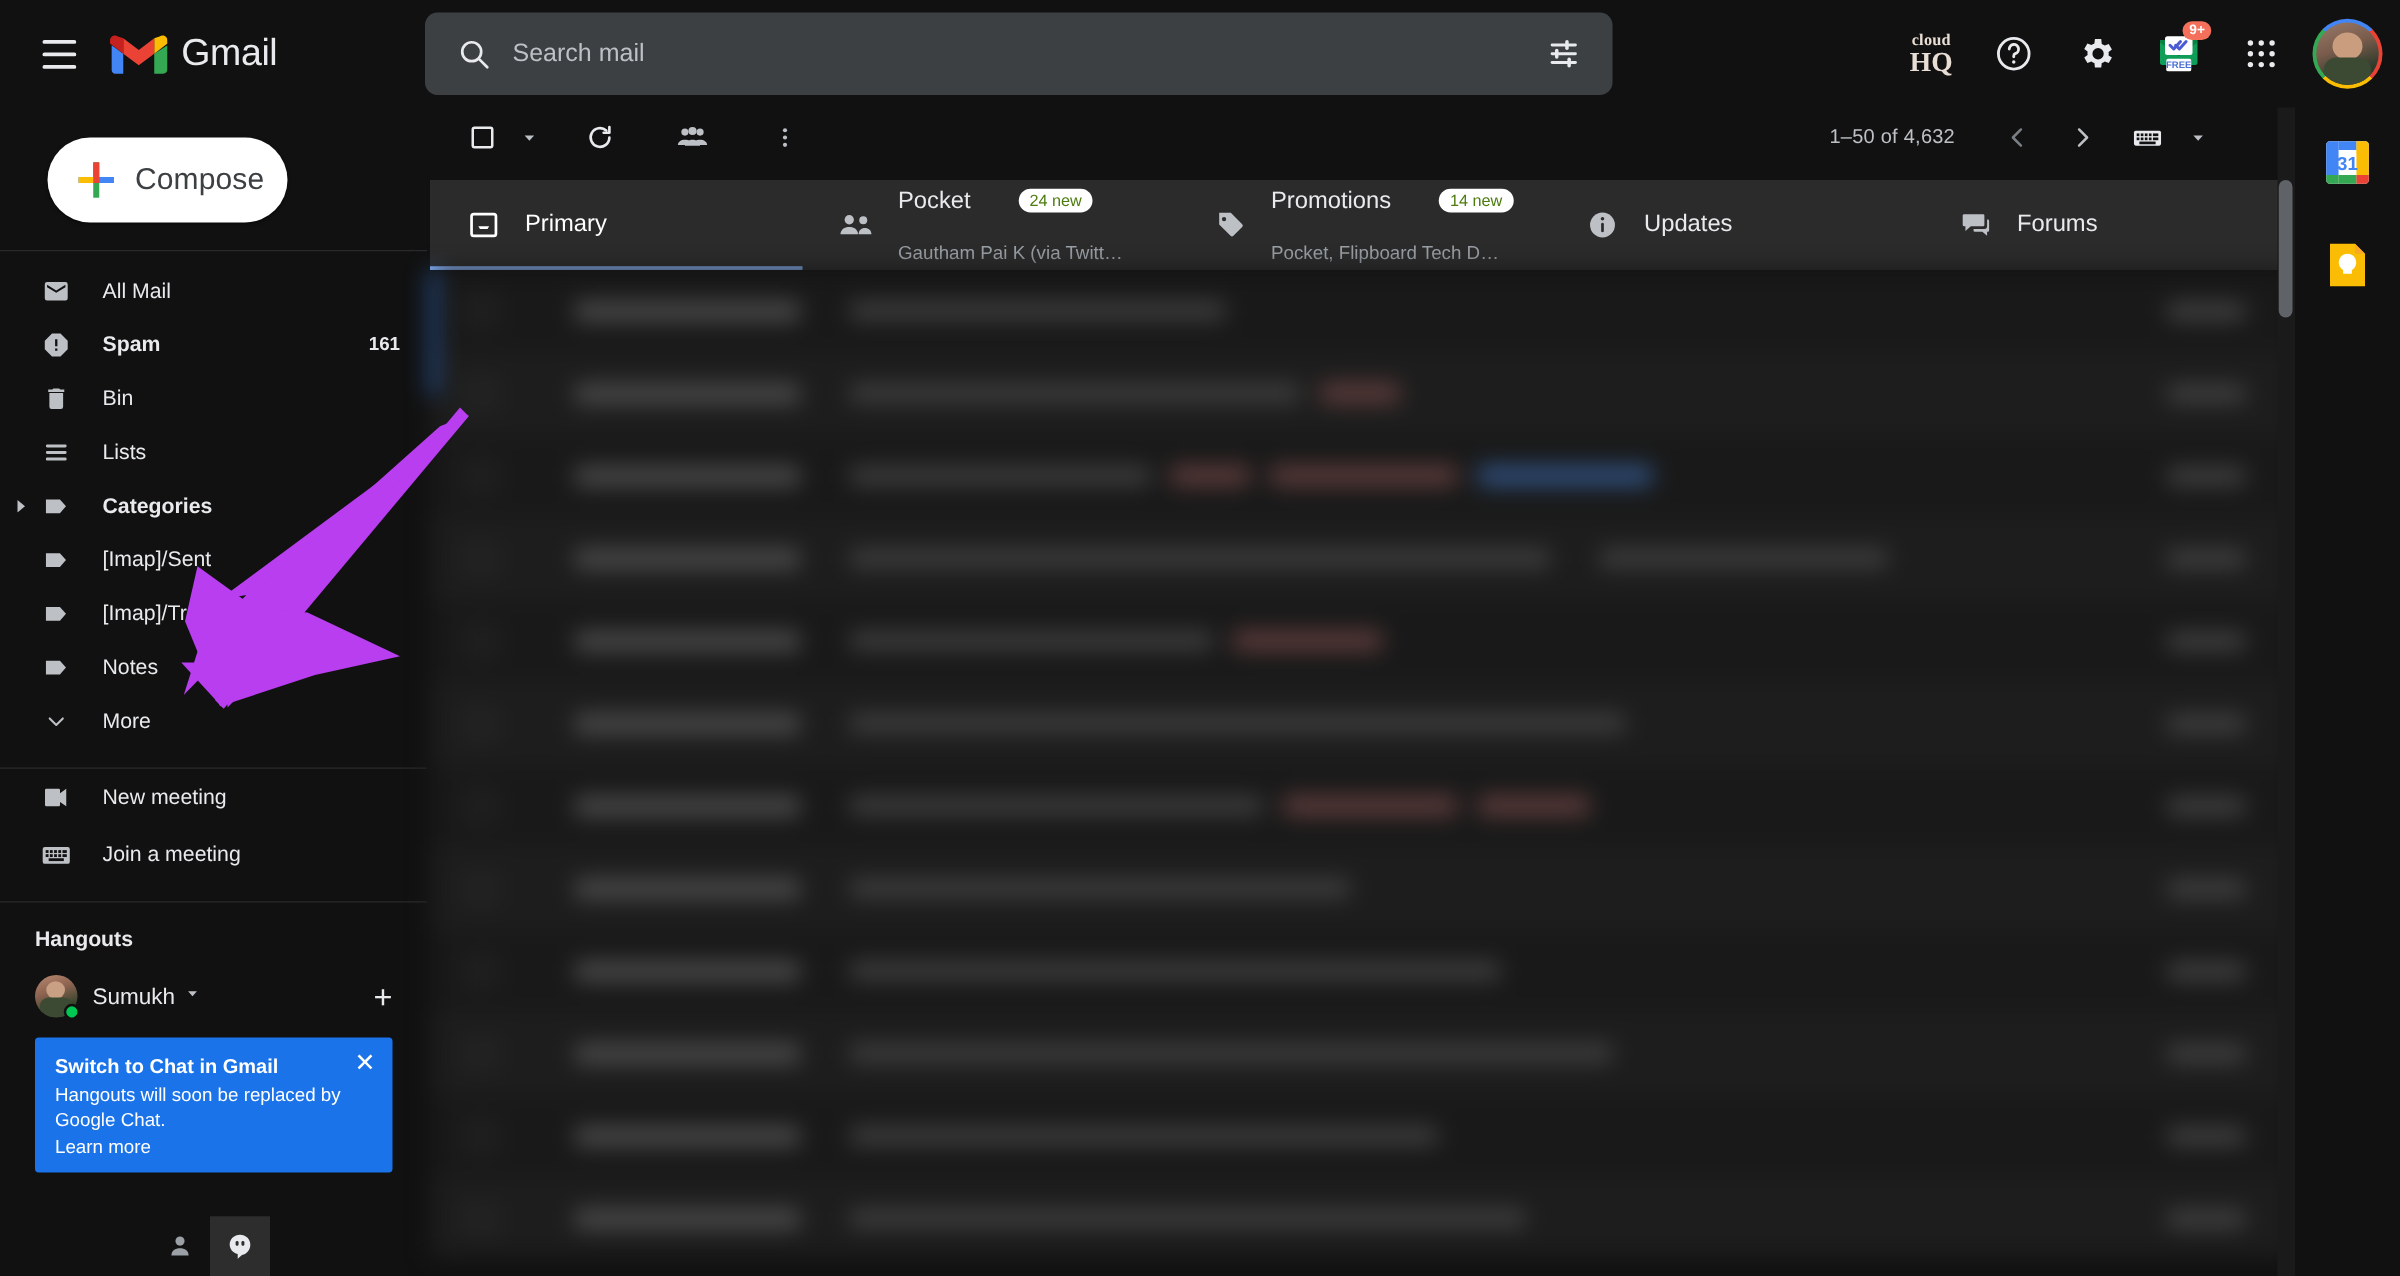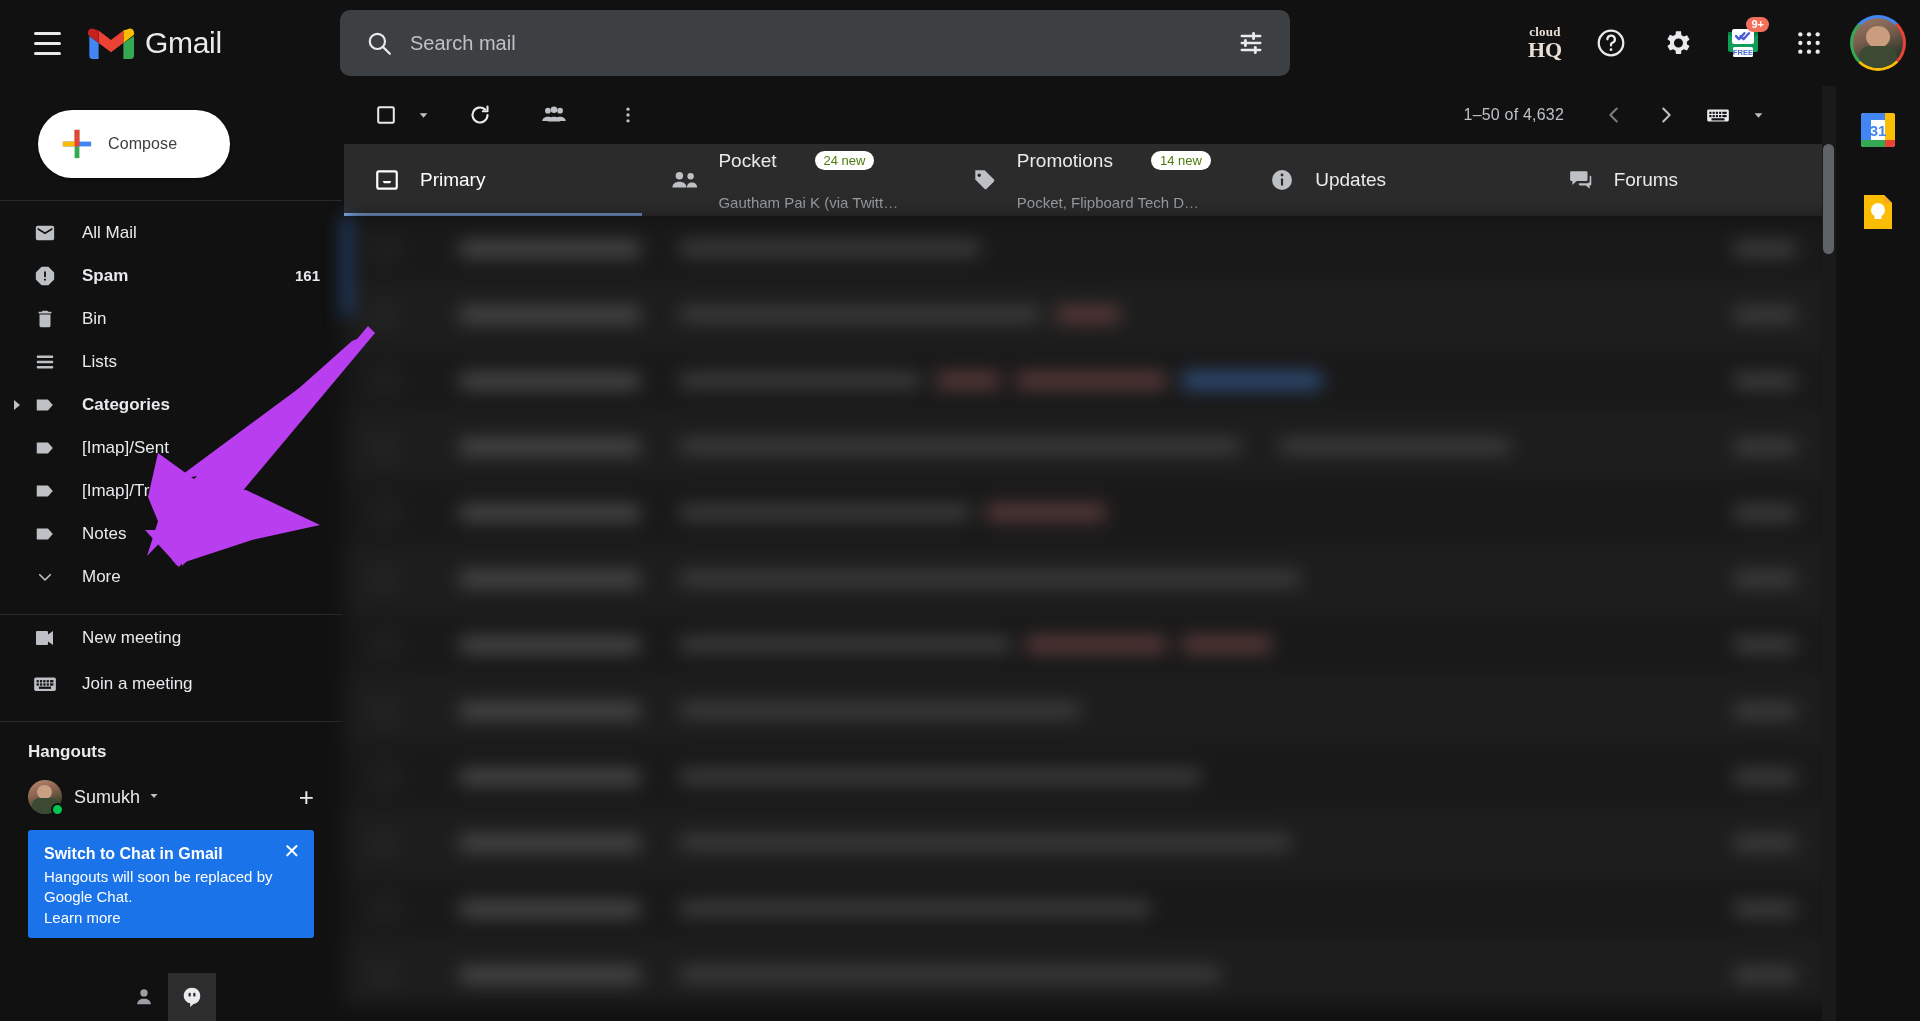--- a/index.html
+++ b/index.html
@@ -88,21 +88,21 @@
     position: absolute; left: 0; top: 86px; width: 342px; height: 935px;
     background: #111111; overflow: hidden;
   }
   .compose-btn {
     margin: 24px 0 0 38px; width: 192px; height: 68px;
     background: #ffffff; border-radius: 34px;
     display: flex; align-items: center; cursor: pointer;
     box-shadow: 0 1px 3px rgba(0,0,0,0.6);
   }
   .plus-icon { width: 34px; height: 34px; margin-left: 22px; flex: 0 0 auto; }
-  .compose-label { font-size: 16px; color: #3c4043; margin-left: 14px; letter-spacing:0.1px; }
+  .compose-label { font-size: 24px; color: #3c4043; margin-left: 14px; letter-spacing:0.1px; }
   .sb-divider { height:1px; background:#2a2a2a; margin-top: 22px; }
 
   .nav-list { padding-top: 10px; }
   .nav-item {
     height: 43px; display: flex; align-items: center;
     padding-right: 22px; cursor: pointer; position: relative;
     border-top-right-radius: 22px; border-bottom-right-radius: 22px;
   }
   .nav-caret { width: 22px; margin-left: 6px; display:flex; align-items:center; justify-content:center; flex:0 0 auto;}
   .nav-icon { width: 34px; display: flex; align-items: center; justify-content: center; flex: 0 0 auto; }
@@ -154,21 +154,21 @@
   .bb-btn { width: 48px; height:48px; display:flex; align-items:center; justify-content:center; cursor:pointer;}
   .bb-btn.active { background:#2d2d2d; }
   .bb-spacer { width: 120px; }
 
   
   .main {
     position: absolute; left: 342px; top: 86px;
     width: 1494px; height: 935px; background: #111111;
   }
   .mail-toolbar {
-    height: 58px; display: flex; align-items: center; padding-left: 20px;
+    height: 58px; display: flex; align-items: flex-start; padding-left: 20px;
   }
   .tb-btn { width: 48px; height:48px; border-radius:50%; display:flex; align-items:center; justify-content:center; cursor:pointer;}
   .select-group { display:flex; align-items:center; margin-right: 20px; }
   .toolbar-right { margin-left:auto; display:flex; align-items:center; padding-right: 66px; gap: 4px;}
   .range-text { font-size: 16px; color:#bdc1c6; margin-right: 22px; letter-spacing:0.2px;}
 
   .tabstrip {
     margin-left: 2px; height: 72px;
     background: #2b2b2b;
     display: flex; align-items: stretch; position: relative;

